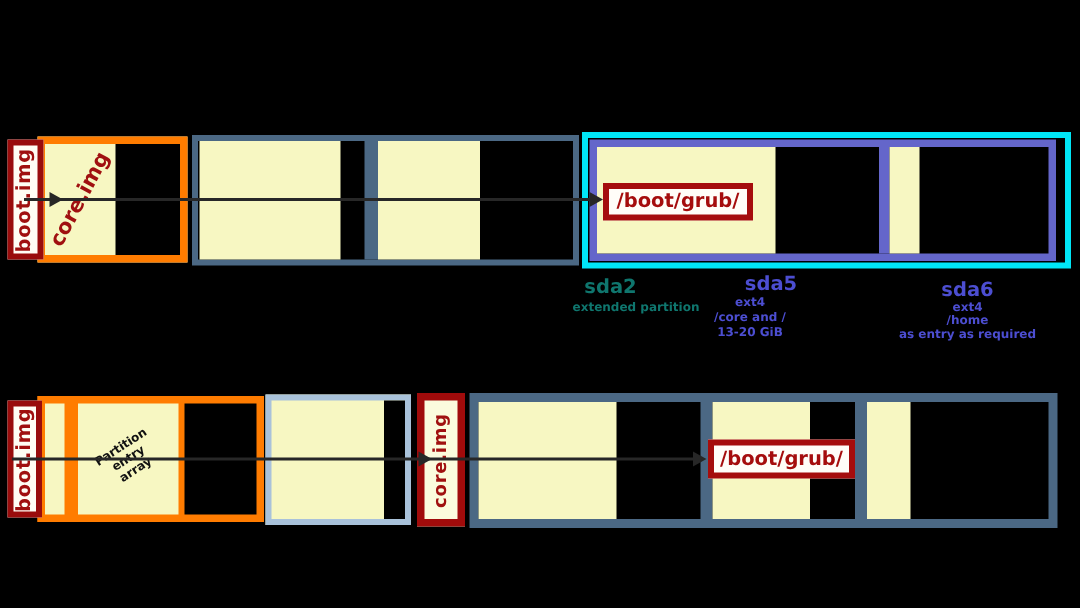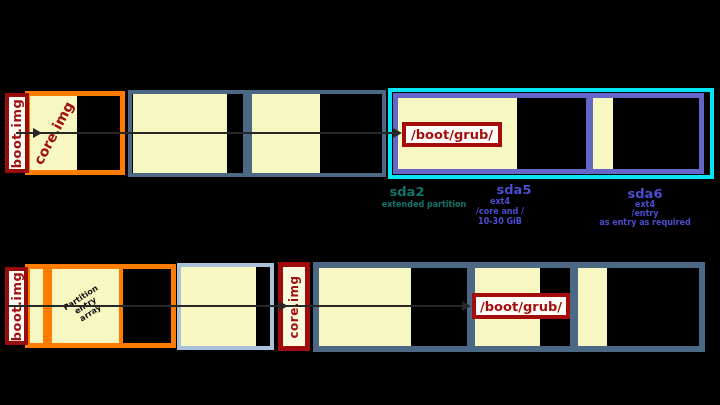--- a/index.html
+++ b/index.html
@@ -100,25 +100,25 @@
   <div class="abs hline" style="left:16px;top:132px;width:379px;"></div>
   <div class="abs ahead" style="left:33px;top:128px;"></div>
   <div class="abs ahead" style="left:393px;top:128px;"></div>
 
   <div class="pname cyantext" style="left:407px;top:184px;">sda2</div>
   <div class="psub cyantext" style="left:408px;top:200px;margin-left:16px;">extended partition</div>
 
   <div class="pname purpletext" style="left:514px;top:182px;">sda5</div>
   <div class="psub purpletext" style="left:500px;top:197px;">ext4</div>
   <div class="psub purpletext" style="left:500px;top:207px;">/core and /</div>
-  <div class="psub purpletext" style="left:500px;top:217px;">10-30 GiB</div>
+  <div class="psub purpletext" style="left:500px;top:217px;">13-20 GiB</div>
 
   <div class="pname purpletext" style="left:645px;top:186px;">sda6</div>
   <div class="psub purpletext" style="left:645px;top:200px;">ext4</div>
-  <div class="psub purpletext" style="left:645px;top:209px;">/entry</div>
+  <div class="psub purpletext" style="left:645px;top:209px;">/home</div>
   <div class="psub purpletext" style="left:645px;top:218px;">as entry as required</div>
 
   <div class="abs orangebox-gpt" style="left:25px;top:264px;width:151px;height:84px;">
     <div class="abs yellowfill" style="left:0;top:0;bottom:0;width:13px;"></div>
     <div class="abs yellowfill diagwrap" style="left:22px;top:0;bottom:0;width:67px;">
       <div class="peatext">
         <span>Partition</span>
         <span>entry</span>
         <span>array</span>
       </div>

